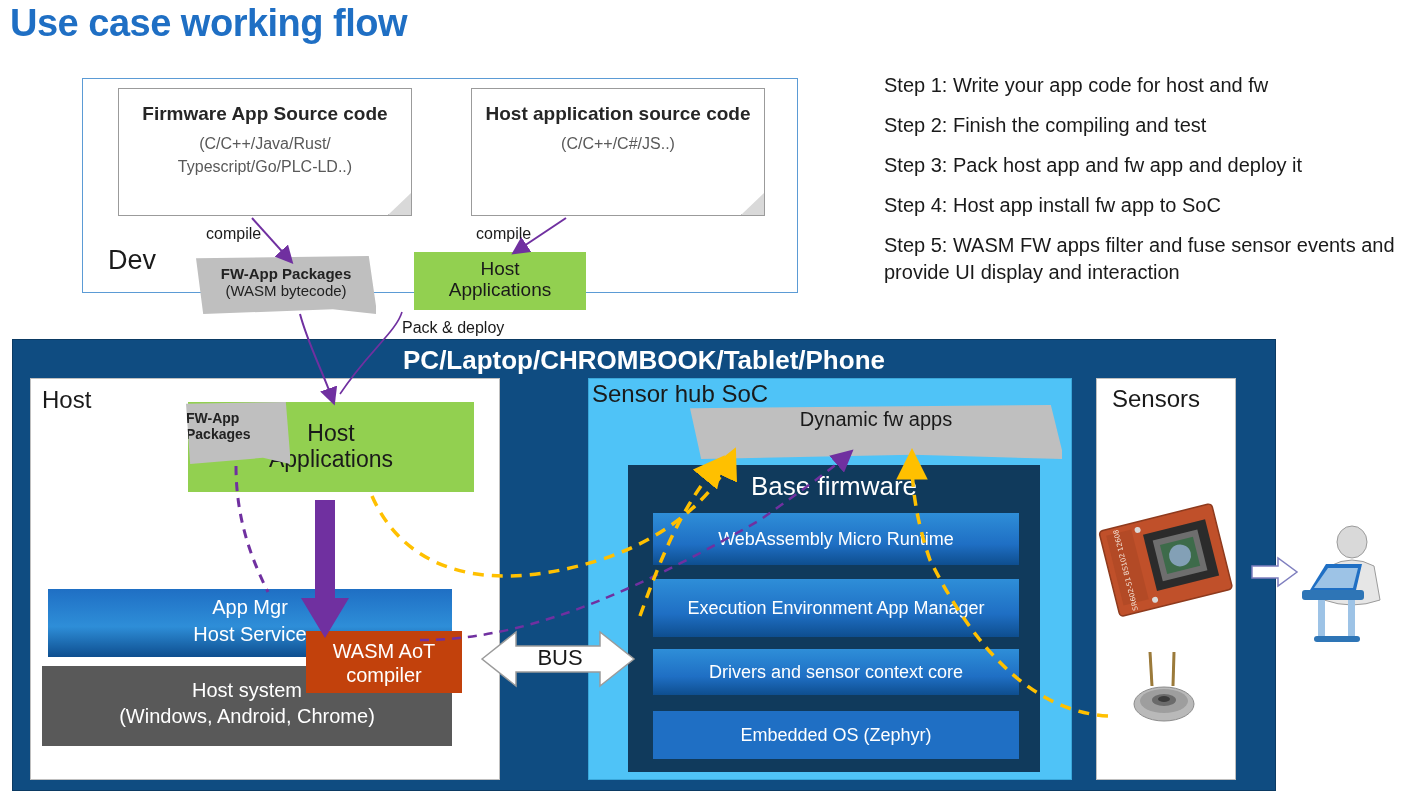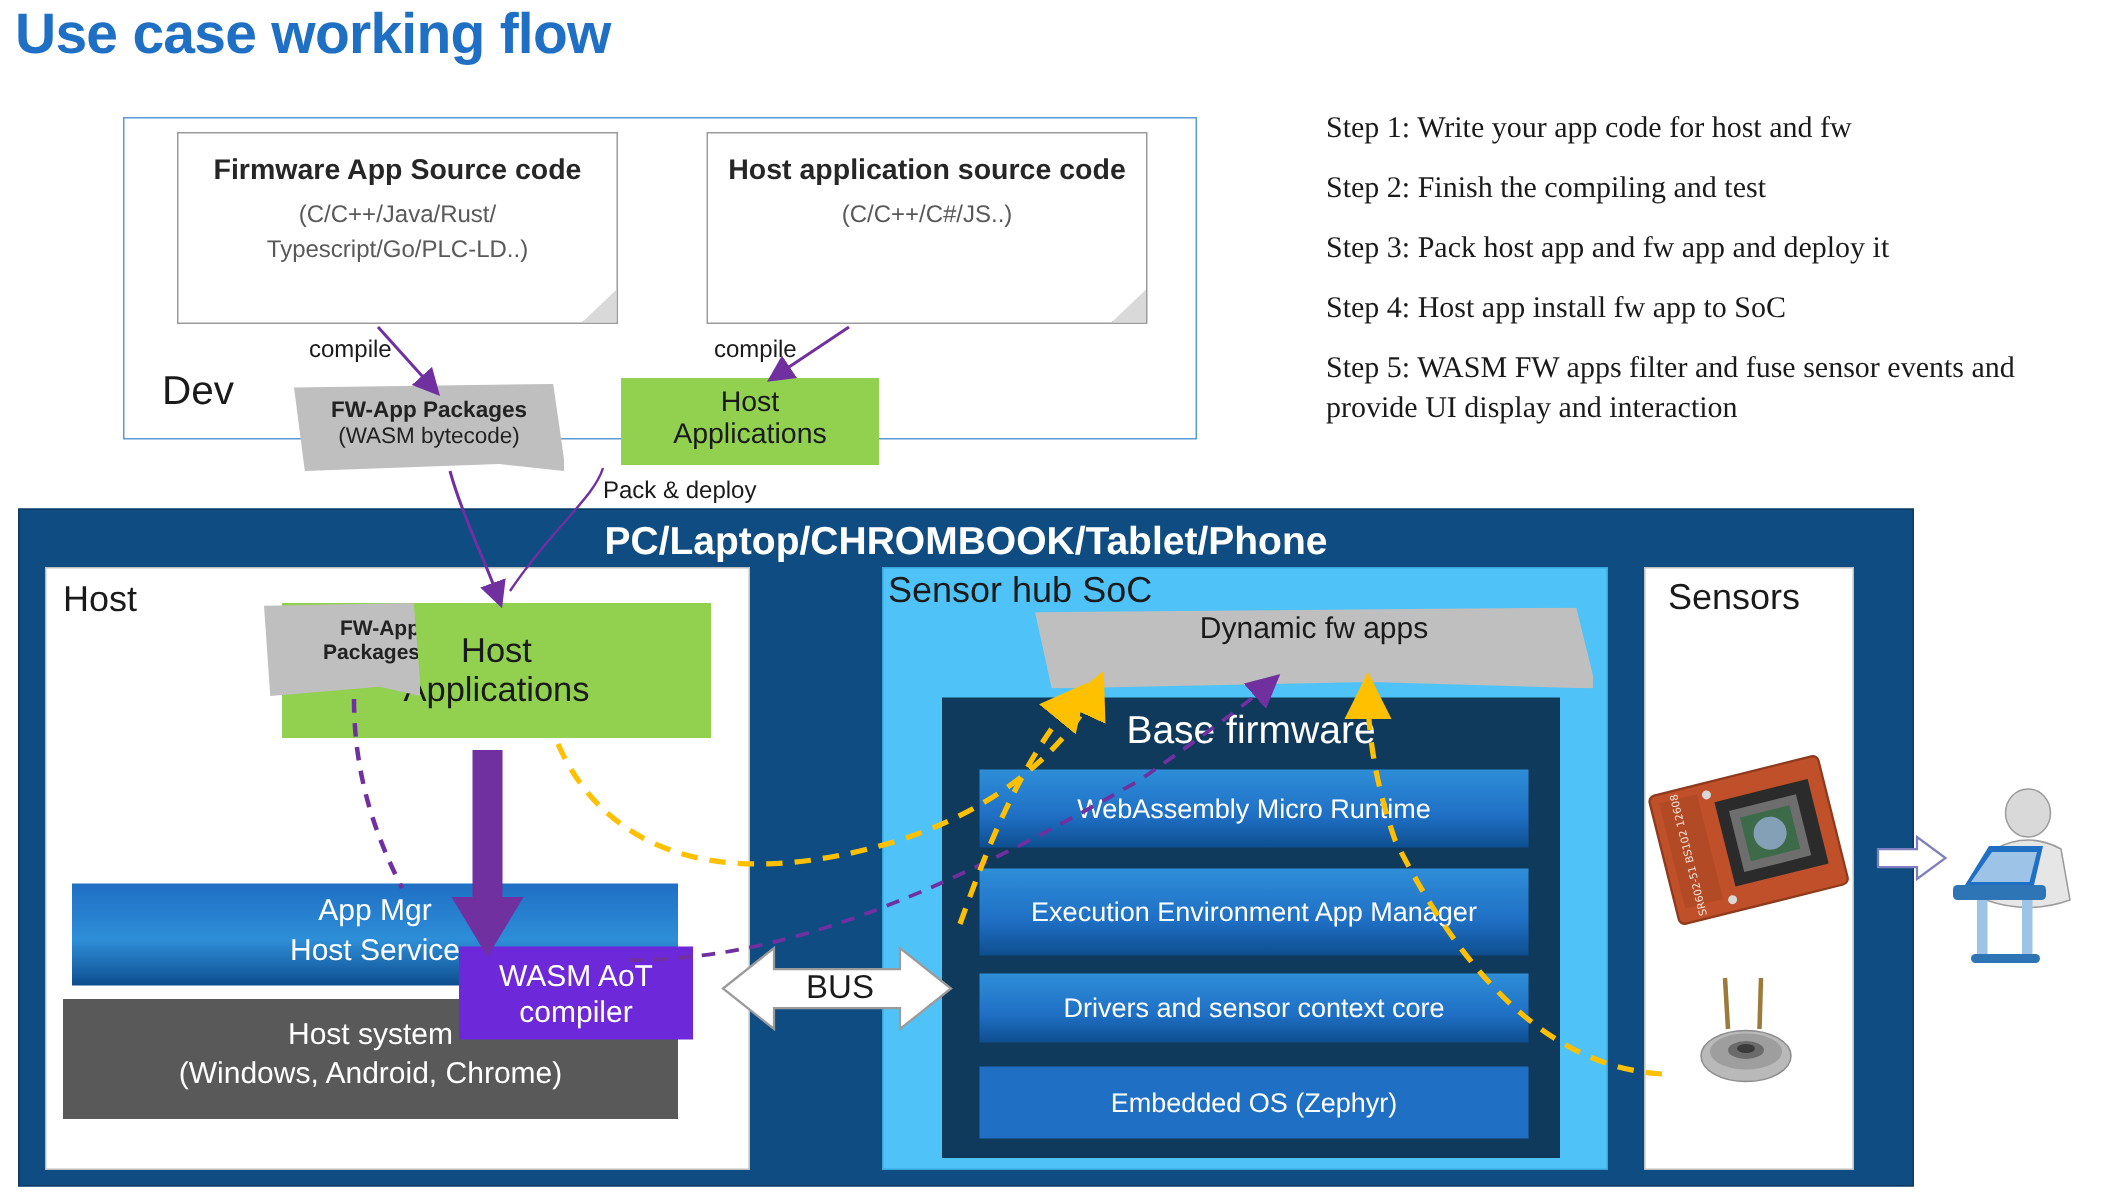--- a/index.html
+++ b/index.html
@@ -66,21 +66,21 @@
   #host-app-dev {
     left:414px; top:252px; width:172px; height:58px;
     background:#92D050;
     color:#1a1a1a; text-align:center;
     font-size:19px; line-height:1.12;
     padding-top:6px;
   }
   #pack-deploy { left:402px; top:319px; font-size:16px; color:#1a1a1a; }
 
   
-  #steps { left:884px; top:72px; width:520px;font-family:Liberation Serif, serif; }
+  #steps { left:884px; top:72px; width:520px; }
   .step {
     font-size:20px; color:#1a1a1a;
     margin-bottom:13px; line-height:1.35;
   }
 
   
   #device-box {
     left:12px; top:339px; width:1264px; height:452px;
     background:#0F4C81;
     border:1px solid #0b3a63;
@@ -97,40 +97,40 @@
   }
   #host-label { left:42px; top:386px; font-size:24px; color:#1a1a1a; }
 
   #host-app-run {
     left:188px; top:402px; width:286px; height:90px;
     background:#92D050; color:#1a1a1a;
     text-align:center; font-size:23px; line-height:1.15;
     padding-top:18px;
   }
   #pkg-run {
-    left:176px; top:402px; width:104px; height:62px;
-    background:#bfbfbf; color:#222; text-align:right;
+    left:186px; top:402px; width:104px; height:62px;
+    background:#bfbfbf; color:#222; text-align:left;
     clip-path:polygon(0 3%, 96% 0, 100% 84%, 100% 100%, 74% 90%, 4% 100%);
   }
   #pkg-run .l1 { font-size:14px; font-weight:bold; margin-top:8px; line-height:1.15; }
 
   #appmgr {
     left:48px; top:589px; width:404px; height:68px;
     background:linear-gradient(180deg,#1F6FC4 0%,#2E8ED8 55%,#0E4E8F 100%);
     color:#ffffff; text-align:center;
     font-size:20px; line-height:1.35; padding-top:5px;
   }
   #host-system {
     left:42px; top:666px; width:410px; height:80px;
     background:#595959; color:#ffffff; text-align:center;
     font-size:20px; line-height:1.3; padding-top:11px;
   }
   #aot {
     left:306px; top:631px; width:156px; height:62px;
-    background:#6d28d9; color:#ffffff; text-align:center;
+    background:#c2410c; color:#ffffff; text-align:center;
     font-size:20px; line-height:1.2; padding-top:8px;
   }
 
   
   #soc-panel {
     left:588px; top:378px; width:484px; height:402px;
     background:#4FC3F7; border:1px solid #3aa7da;
   }
   #soc-label { left:592px; top:380px; font-size:24px; color:#1a1a1a; }
 

